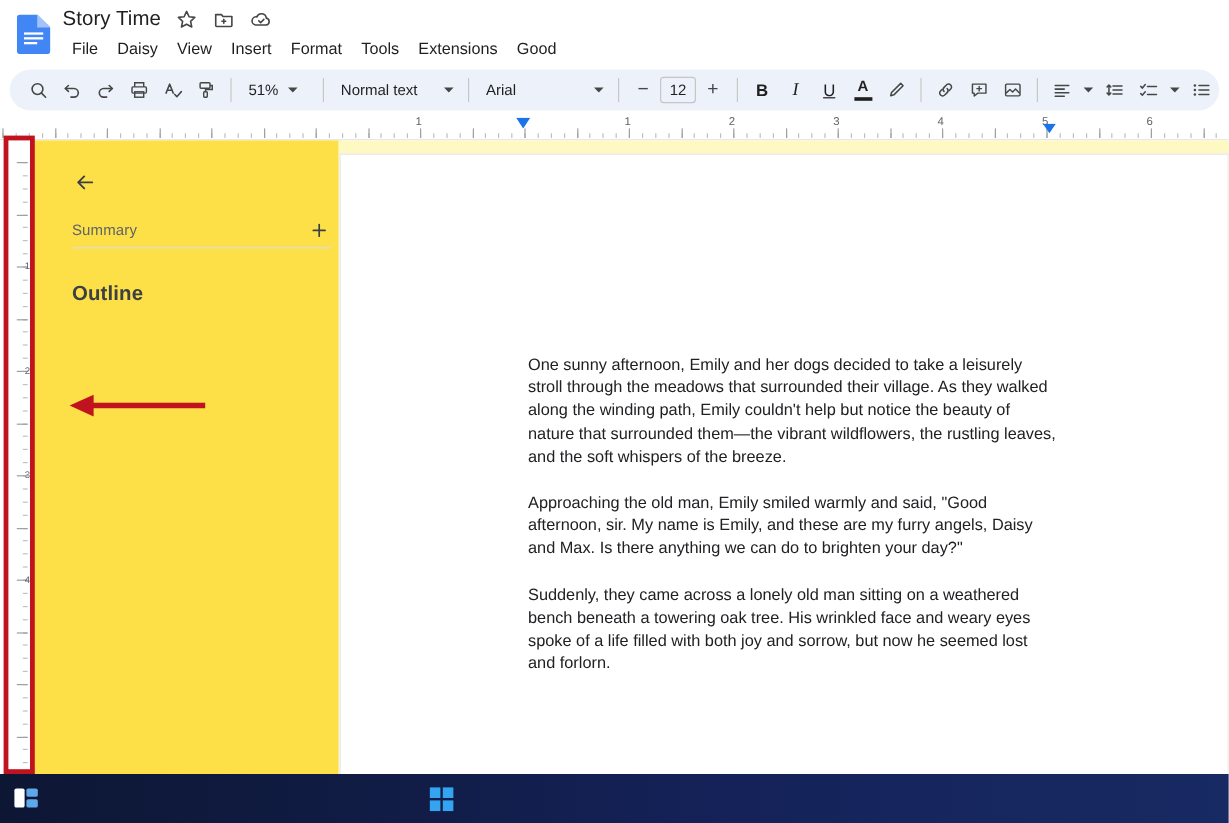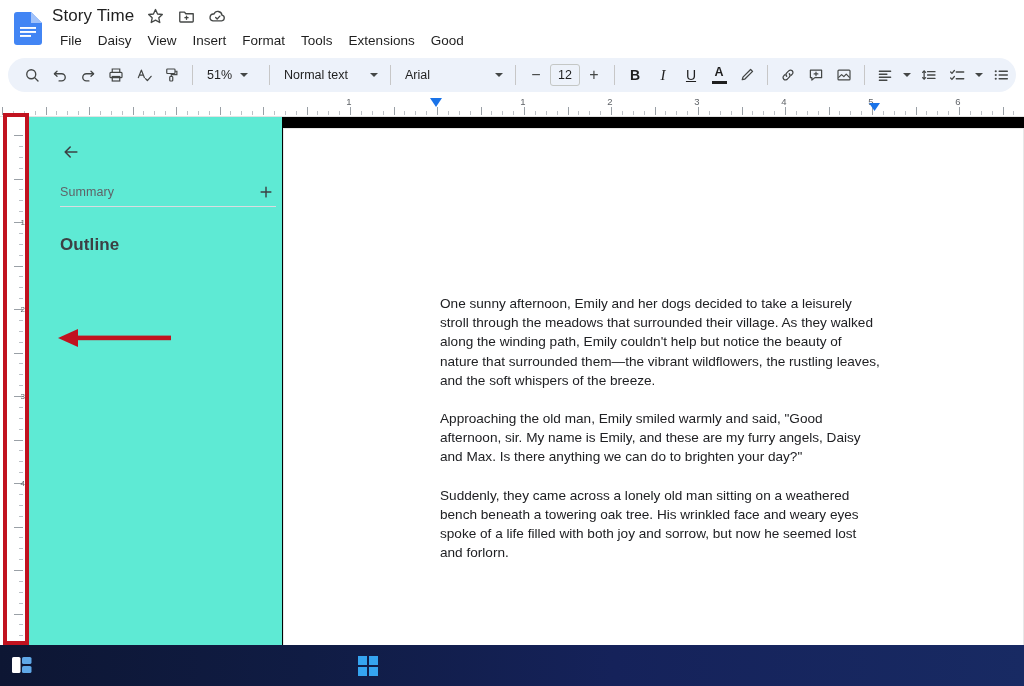--- a/index.html
+++ b/index.html
@@ -98,21 +98,21 @@
     background: #ffffff; overflow: hidden;
   }
   .vtick { position: absolute; right: 3px; height: 1px; background: #bdc1c6; width: 4px; }
   .vtick.major { width: 9px; background: #9aa0a6; }
   .vnum { position: absolute; right: 1px; font-size: 8px; color: #5f6368;
           transform: translateY(-50%); }
 
   
   .sidebar {
     position: absolute; left: 26px; top: 117px; width: 258px; height: 528px;
-    background: #5eead4;
+    background: #fde047;
   }
   .sb-back {
     position: absolute; left: 32px; top: 22px; width: 26px; height: 26px;
     display: flex; align-items: center; justify-content: center; cursor: pointer;
     border-radius: 50%; color: #3c4043;
   }
   .sb-summary-row {
     position: absolute; left: 34px; top: 62px; width: 218px; height: 26px;
     display: flex; align-items: center; justify-content: space-between;
   }
@@ -129,21 +129,21 @@
   .sb-outline-label { position: absolute; left: 34px; top: 118px; }
   .sb-outline-label .sb-label { font-weight: 700; color: #3c4043; font-size: 17px; }
   .sb-hint {
     position: absolute; left: 34px; top: 152px; width: 215px;
     font-size: 12.5px; font-style: italic; color: #5f6368; line-height: 16px;
   }
 
   
   .page-area {
     position: absolute; left: 282px; top: 117px; width: 742px; height: 528px;
-    background: #000000; overflow: hidden;
+    background: #fef9c3; overflow: hidden;
   }
   .page {
     position: absolute; left: 1px; top: 11px; width: 741px; height: 560px;
     background: #ffffff; border: 1px solid #e8e8e8; border-bottom: none;
     box-shadow: 0 1px 3px rgba(60,64,67,.12);
   }
   .page-body {
     position: absolute; left: 156px; top: 165px; width: 440px;
     font-size: 13.6px; line-height: 19.2px; color: #202124;
     font-family: "Liberation Sans", sans-serif;

